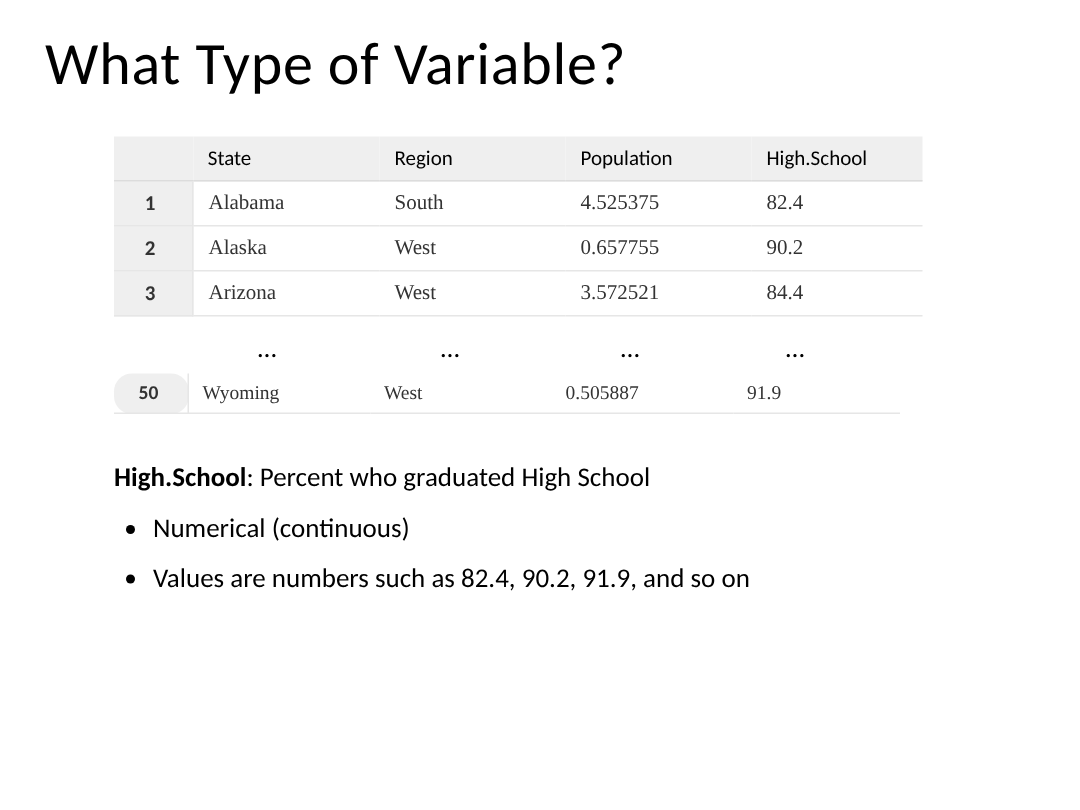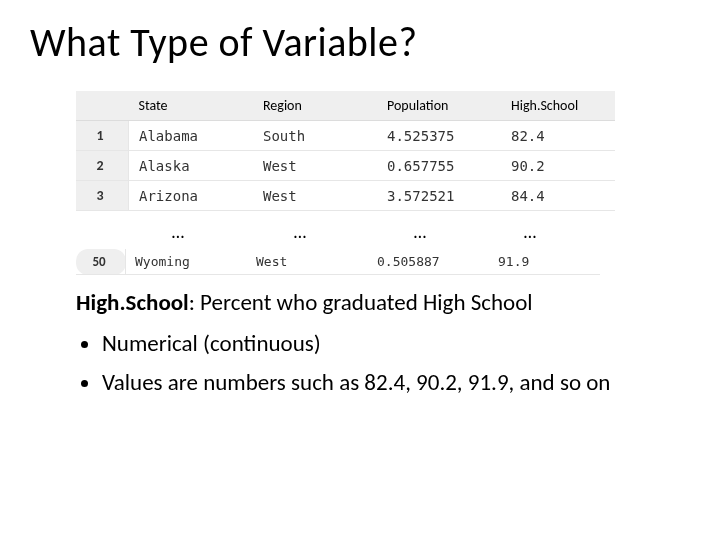--- a/index.html
+++ b/index.html
@@ -54,20 +54,21 @@
     font-weight: 700;
     text-align: center;
     width: 28px;
     border-right: 1px solid #e6e6e6;
   }
   .tbl thead th.corner {
     background: #efefef;
   }
   .tbl td {
     color: #333;
+    font-family: Liberation Serif, serif;
   }
   .tbl td.col-state   { min-width: 100px; }
   .tbl td.col-region  { min-width: 100px; }
   .tbl td.col-pop     { min-width: 100px; }
   .tbl td.col-hs      { min-width: 90px; }
 
   
   .ellips {
     margin-left: 46px;
     display: flex;
@@ -92,23 +93,23 @@
   .tbl.last .rownum {
     font-size: 13px;
   }
   .tbl.last td {
     padding: 5px 12px 5px 9px;
     border-radius: 12px;
   }
 
   
   .bullets {
-    margin-top: 12px;
+    margin-top: 30px;
     margin-left: 46px;
-    font-size: 23px;
+    font-size: 18px;
     line-height: 1.35;
   }
   .desc-line {
     margin-bottom: 10px;
   }
   .desc-line .term {
     font-weight: 700;
   }
   ul.pts {
     list-style: disc;

